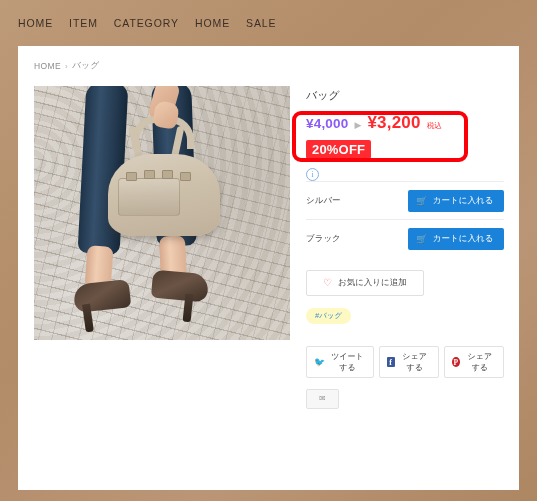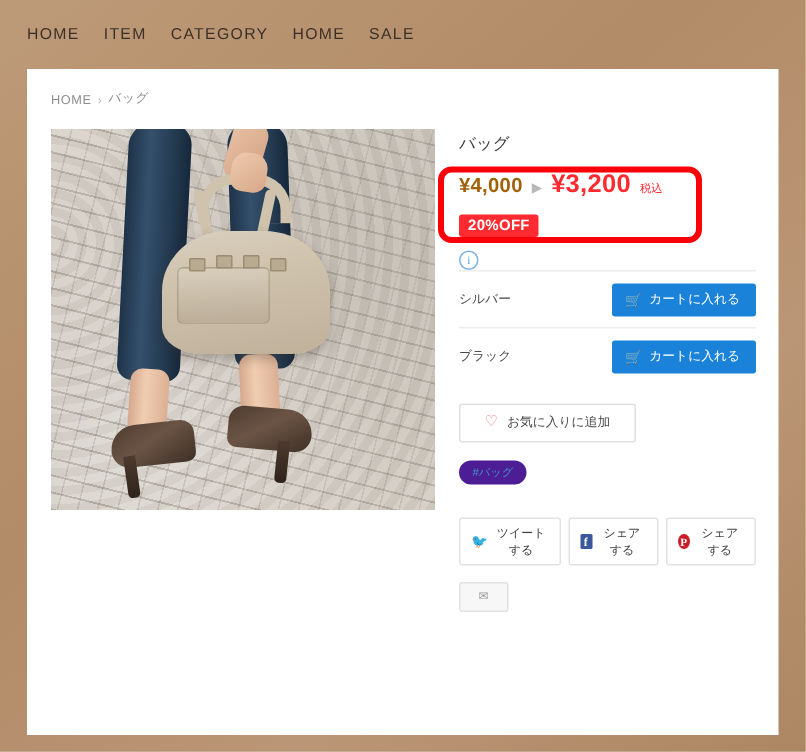--- a/index.html
+++ b/index.html
@@ -192,29 +192,29 @@
     color: #3d3d3d;
     margin: 0 0 10px 0;
     font-weight: 400;
   }
   .price-row {
     display: flex;
     align-items: baseline;
     gap: 6px;
     margin-bottom: 7px;
   }
-  .price-old { font-size: 13.5px; color: #a16207; font-weight: 700; letter-spacing: 0.2px; }
+  .price-old { font-size: 13.5px; color: #8b5cf6; font-weight: 700; letter-spacing: 0.2px; }
   .price-arrow { color: #b9b9b9; font-size: 9px; }
   .price-new { font-size: 17px; color: #ff2a30; font-weight: 700; letter-spacing: 0.2px; }
   .price-tax { font-size: 7.5px; color: #ff2a30; text-align: right; }
   .off-badge {
     display: inline-block;
     background: #ff2b31;
     color: #ffffff;
-    font-size: 10px;
+    font-size: 13px;
     font-weight: 700;
     padding: 2px 6px;
     border-radius: 2px;
     letter-spacing: 0.2px;
   }
   .ship-free {
     margin-top: 10px;
     font-size: 9px;
     color: #1a6fd4;
     font-weight: 700;
@@ -285,21 +285,21 @@
 
   .desc {
     margin-top: 12px;
     font-size: 8.5px;
     color: #4a4a4a;
     line-height: 1.65;
   }
   .tag-chip {
     display: inline-block;
     margin-top: 12px;
-    background: #4c1d95;
+    background: #fef9c3;
     color: #4391c9;
     font-size: 7.5px;
     padding: 3px 9px;
     border-radius: 9px;
   }
 
   .share-row {
     margin-top: 22px;
     display: flex;
     gap: 5px;

